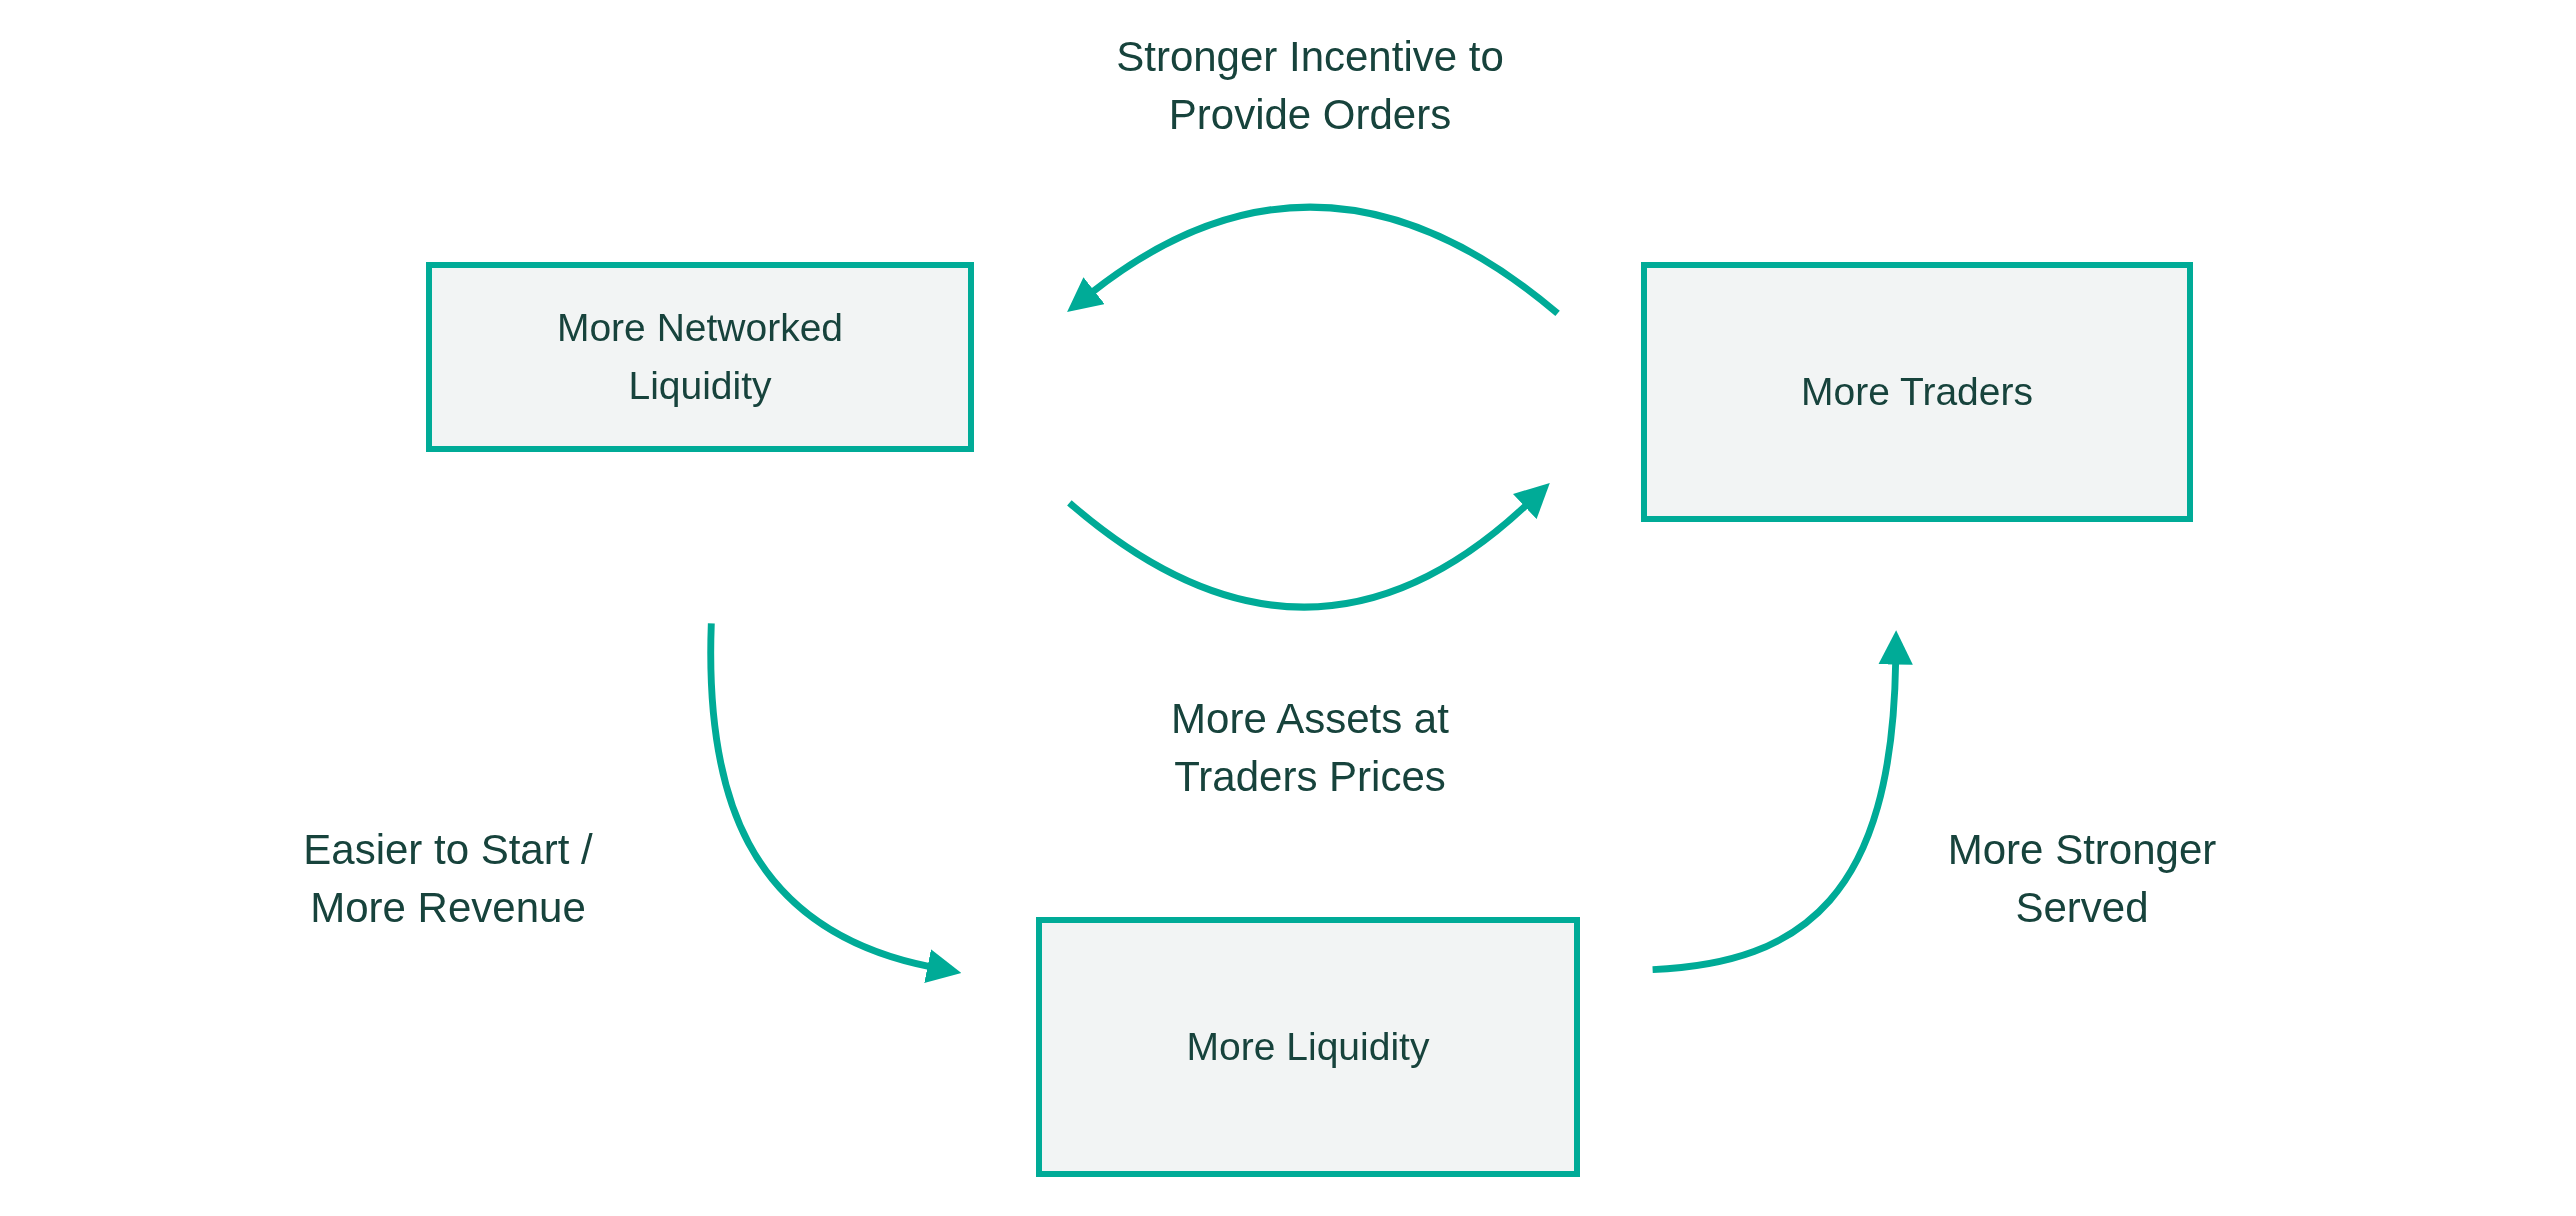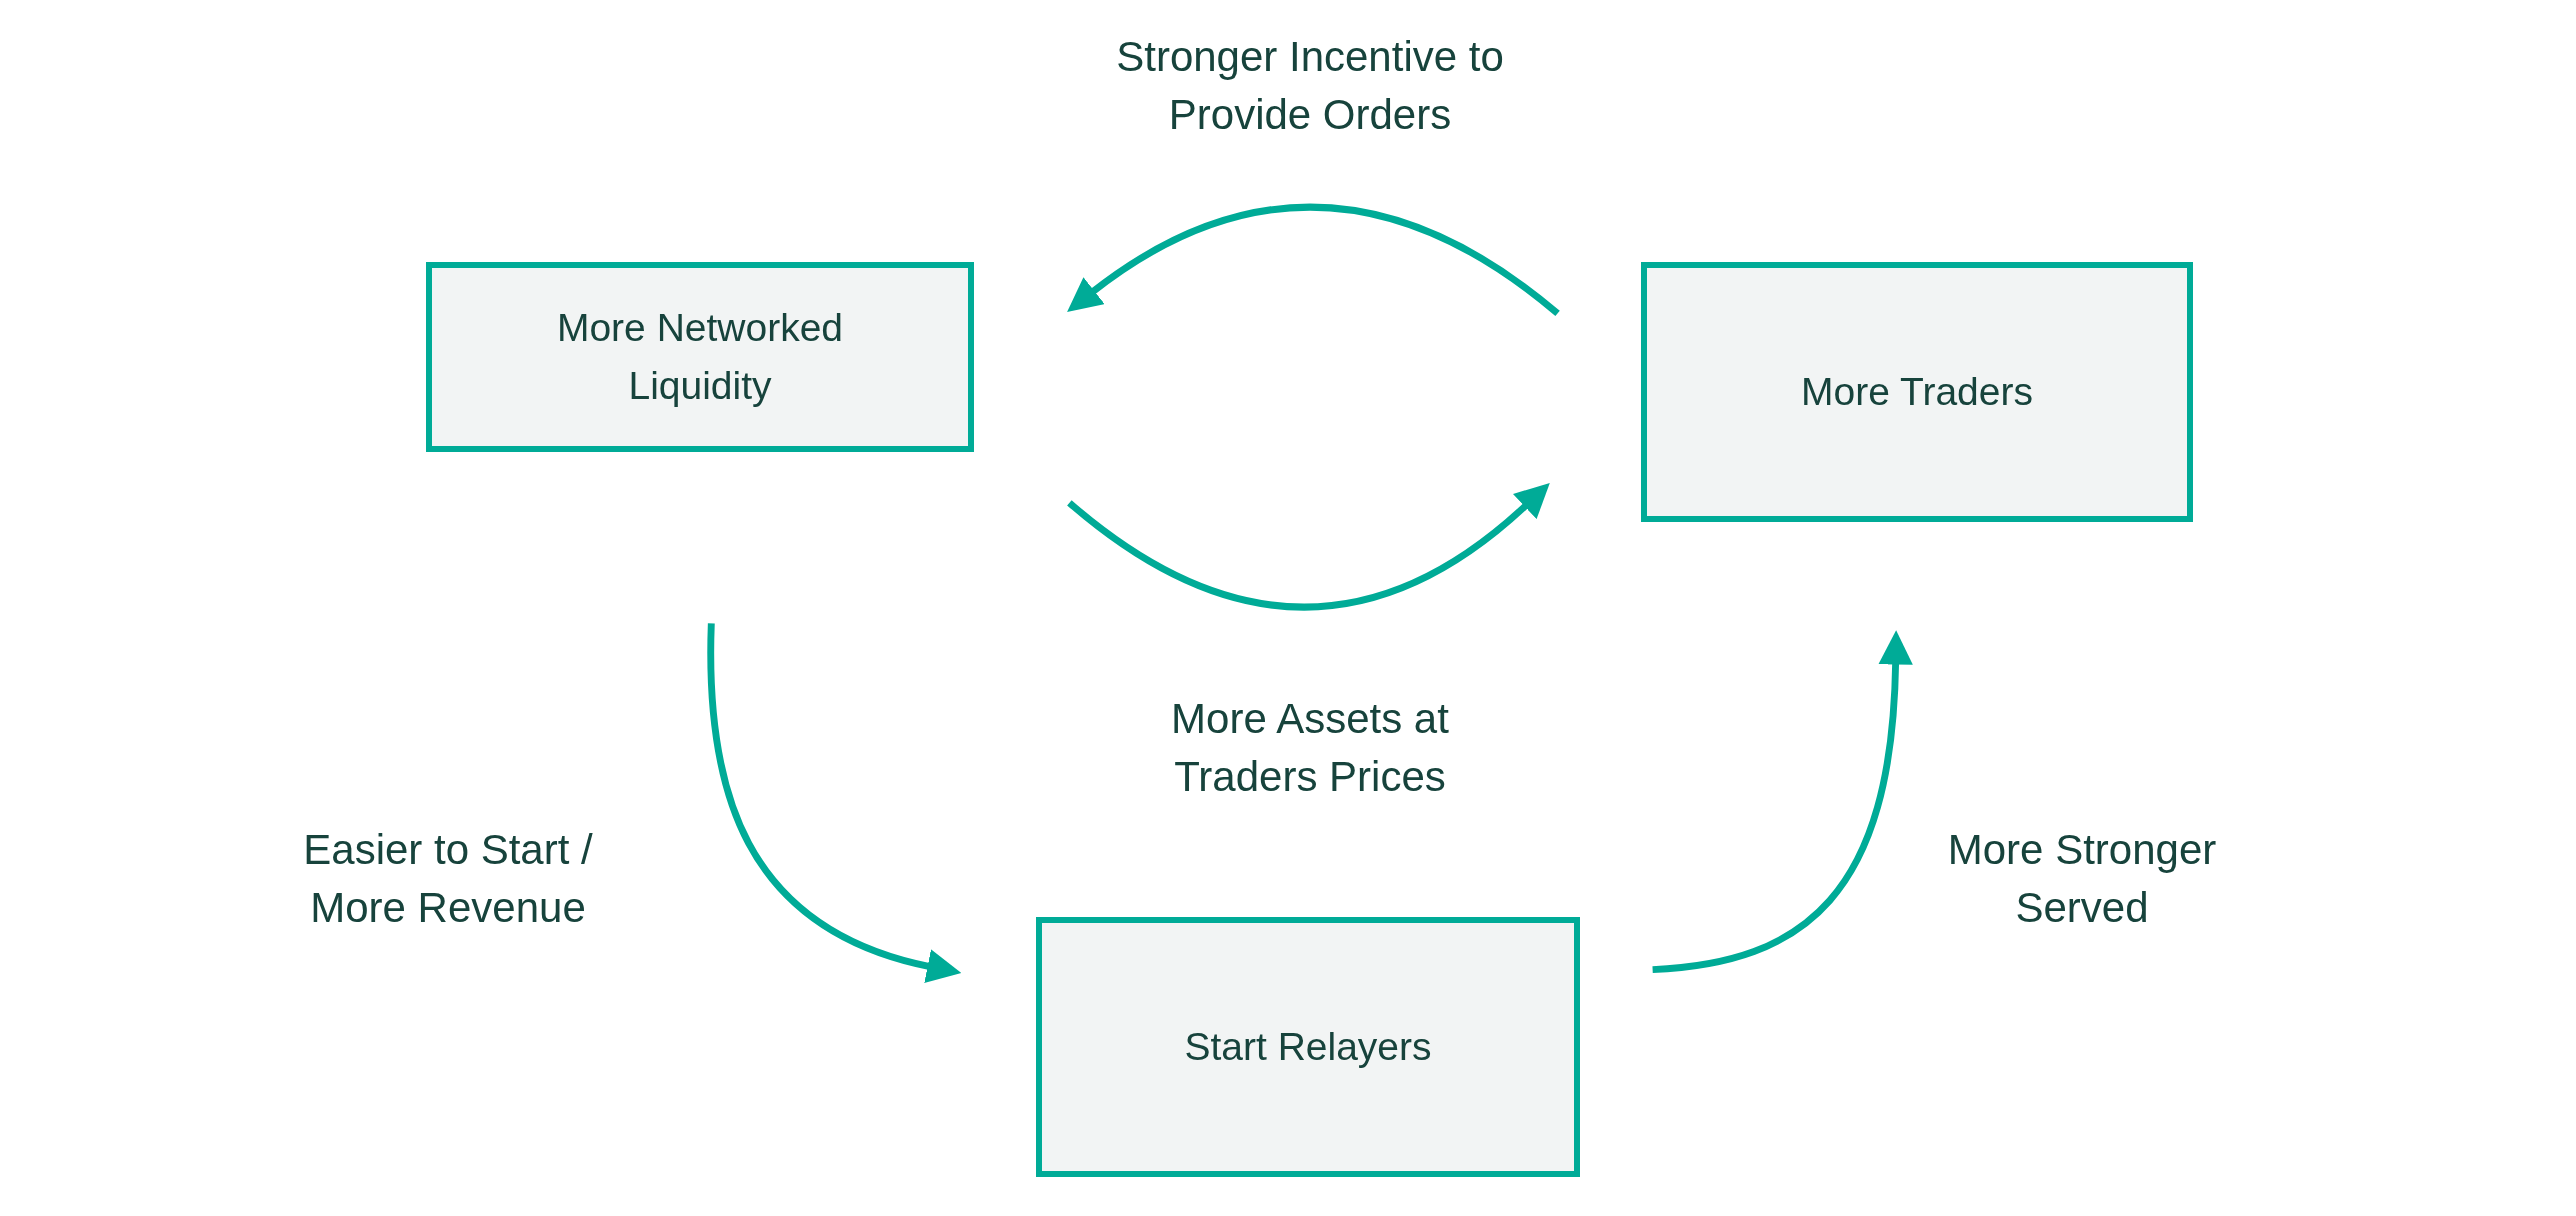--- a/index.html
+++ b/index.html
@@ -96,21 +96,21 @@
   </div>
 
   <div class="node" id="node-traders">
     <div>
       <span>More Traders</span>
     </div>
   </div>
 
   <div class="node" id="node-relayers">
     <div>
-      <span>Start Relayers</span>
+      <span>More Liquidity</span>
     </div>
   </div>
 
   <div class="edge-label" id="label-top">
     <span>Stronger Incentive to</span>
     <span>Provide Orders</span>
   </div>
 
   <div class="edge-label" id="label-center">
     <span>More Assets at</span>

